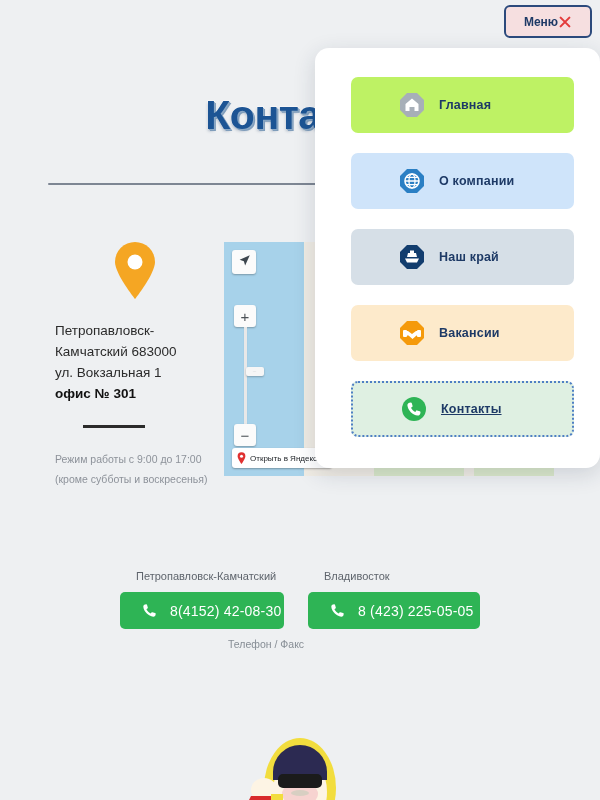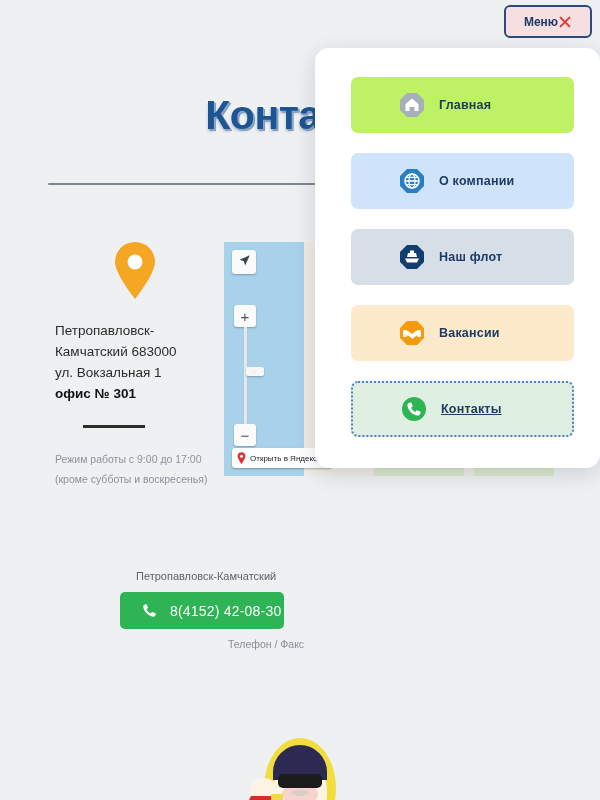--- a/index.html
+++ b/index.html
@@ -482,20 +482,31 @@
     <div class="phone-btn left">
       <span>
         <svg class="phone-icon" viewBox="0 0 16 16">
           <path d="M3.2 1.6 C2.2 1.8 1.3 2.9 1.4 4 C1.8 9 6.9 14.1 12 14.6 C13.1 14.7 14.2 13.8 14.4 12.8 L14.6 11.6 C14.7 11.1 14.4 10.7 13.9 10.6 L11.1 9.8 C10.7 9.7 10.3 9.9 10.1 10.2 L9.4 11.3 C7.5 10.4 5.6 8.5 4.7 6.6 L5.8 5.9 C6.1 5.7 6.3 5.3 6.2 4.9 L5.4 2.1 C5.3 1.6 4.9 1.3 4.4 1.4 Z" fill="#ffffff"></path>
         </svg>
       </span>
       <span class="phone-num">8(4152) 42-08-30</span>
     </div>
   </div>
 
+  <div class="phone-col right">
+    <div class="phone-city">Владивосток</div>
+    <div class="phone-btn right">
+      <span>
+        <svg class="phone-icon" viewBox="0 0 16 16">
+          <path d="M3.2 1.6 C2.2 1.8 1.3 2.9 1.4 4 C1.8 9 6.9 14.1 12 14.6 C13.1 14.7 14.2 13.8 14.4 12.8 L14.6 11.6 C14.7 11.1 14.4 10.7 13.9 10.6 L11.1 9.8 C10.7 9.7 10.3 9.9 10.1 10.2 L9.4 11.3 C7.5 10.4 5.6 8.5 4.7 6.6 L5.8 5.9 C6.1 5.7 6.3 5.3 6.2 4.9 L5.4 2.1 C5.3 1.6 4.9 1.3 4.4 1.4 Z" fill="#ffffff"></path>
+        </svg>
+      </span>
+      <span class="phone-num">8 (423) 225-05-05</span>
+    </div>
+  </div>
 
   <div class="phone-caption">Телефон / Факс</div>
 
   <div class="mascot">
     <svg width="110" height="72" viewBox="0 0 110 72">
       <ellipse cx="55" cy="60" rx="36" ry="50" fill="#f2dd3e"></ellipse>
       <ellipse cx="55" cy="64" rx="27" ry="38" fill="#fdf4e4"></ellipse>
       <path d="M28 44 A27 27 0 0 1 82 44 L82 52 L28 52 Z" fill="#2c2a52"></path>
       <ellipse cx="55" cy="66" rx="18" ry="12" fill="#f3b8c0" opacity=".55"></ellipse>
       <rect x="33" y="46" width="44" height="14" rx="5" fill="#1b1b1b"></rect>
@@ -532,21 +543,21 @@
 
     <div class="menu-item fleet">
       <span>
         <svg class="menu-icon" viewBox="0 0 26 26">
           <path d="M8 1 H18 L25 8 V18 L18 25 H8 L1 18 V8 Z" fill="#123d6e"></path>
           <path d="M9 9 H17 L18 13 H8 Z" fill="#ffffff"></path>
           <rect x="11" y="6.5" width="4" height="2.8" fill="#ffffff"></rect>
           <path d="M6 14.5 H20 L18 18.5 H8 Z" fill="#ffffff"></path>
         </svg>
       </span>
-      <span class="menu-label">Наш флот</span>
+      <span class="menu-label">Наш край</span>
     </div>
 
     <div class="menu-item vacancy">
       <span>
         <svg class="menu-icon" viewBox="0 0 26 26">
           <path d="M8 1 H18 L25 8 V18 L18 25 H8 L1 18 V8 Z" fill="#f59a0b"></path>
           <path d="M4.5 11 H9 L13 14 L17 11 H21.5 V15.5 H17.5 L13.5 19 L9.5 15.5 H4.5 Z" fill="#ffffff"></path>
           <rect x="4" y="10" width="4" height="7" rx="1" fill="#ffffff"></rect>
           <rect x="18" y="10" width="4" height="7" rx="1" fill="#ffffff"></rect>
         </svg>

